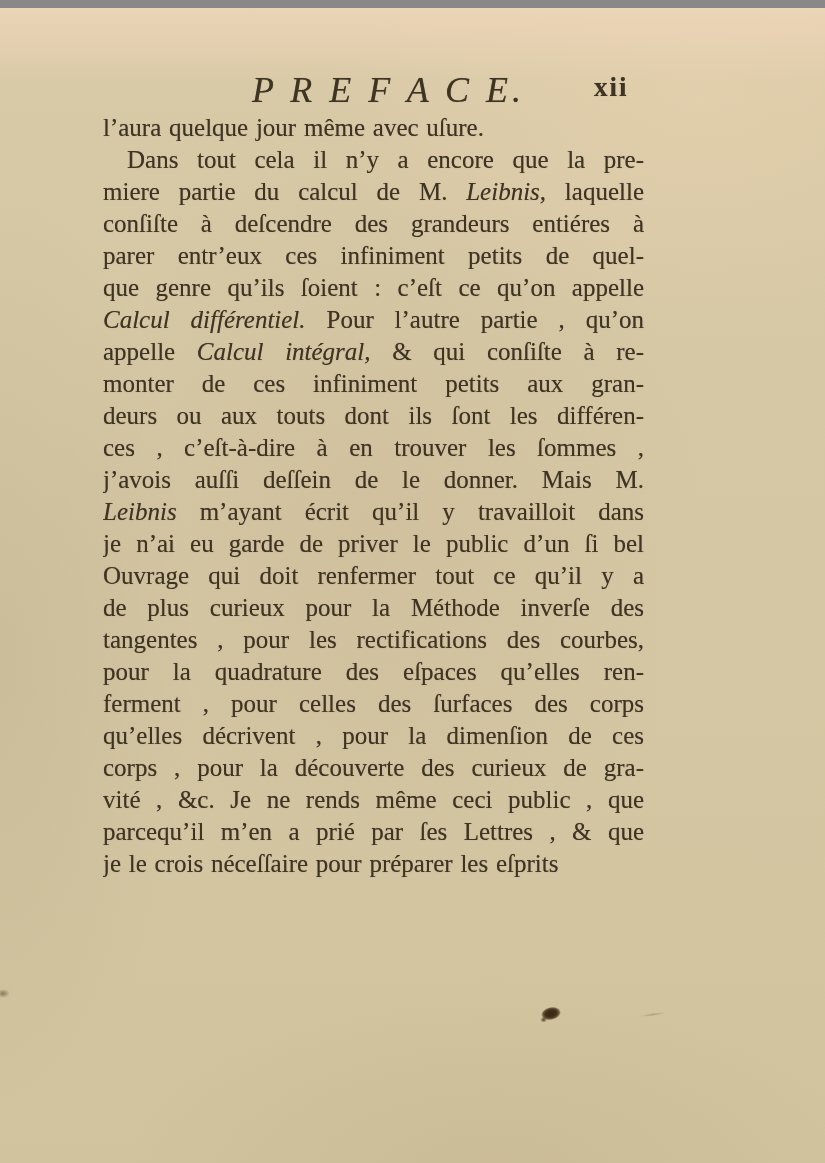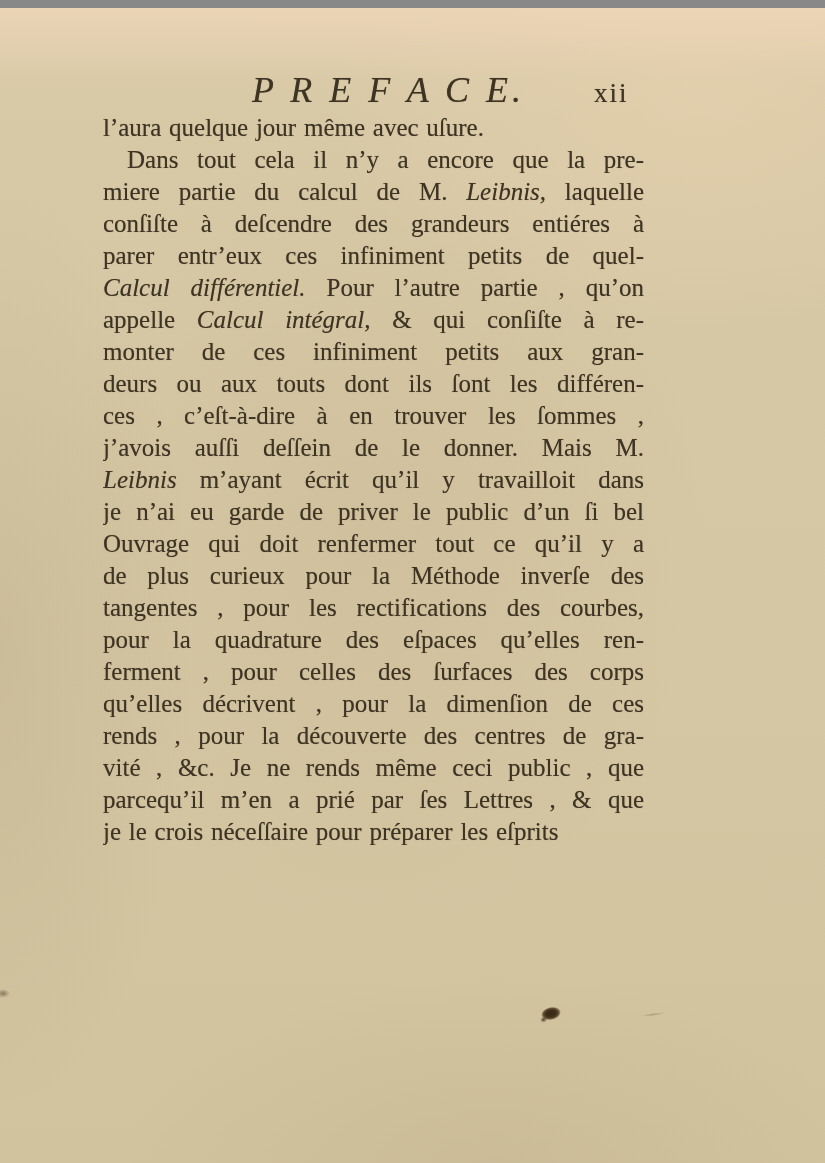--- a/index.html
+++ b/index.html
@@ -30,25 +30,26 @@
     font-size: 36px;
     line-height: 40px;
     letter-spacing: 4px;
     white-space: pre;
     text-shadow: 0 0 0.7px rgba(62,52,36,0.55);
   }
 
   .pagenum {
     position: absolute;
     left: 594px;
-    top: 70px;
+    top: 64px;
     font-size: 27px;
     line-height: 30px;
     letter-spacing: 2px;
     text-shadow: 0 0 0.7px rgba(62,52,36,0.5);
+    font-weight: bold;
   }
 
   .bodytext {
     position: absolute;
     left: 103px;
     top: 104px;
     width: 541px;
     font-size: 25px;
     word-spacing: 1.5px;
     text-shadow: 0 0 0.7px rgba(62,52,36,0.5);
@@ -113,35 +114,36 @@
 
 <div class="page">
   <div class="title">P R E F A C E.</div>
   <div class="pagenum">xii</div>
   <div class="bodytext" id="body-lines">
       <div class="line"><span>l’aura quelque jour même avec uſure.</span></div>
       <div class="line j ind"><span>Dans tout cela il n’y a encore que la pre-</span></div>
       <div class="line j"><span>miere partie du calcul de M. </span><span class="it">Leibnis,</span><span> laquelle</span></div>
       <div class="line j"><span>conſiſte à deſcendre des grandeurs entiéres à</span></div>
       <div class="line j"><span>parer entr’eux ces infiniment petits de quel-</span></div>
+      <div class="line j"><span>que genre qu’ils ſoient : c’eſt ce qu’on appelle</span></div>
       <div class="line j"><span class="it">Calcul différentiel.</span><span> Pour l’autre partie , qu’on</span></div>
       <div class="line j"><span>appelle </span><span class="it">Calcul intégral,</span><span> &amp; qui conſiſte à re-</span></div>
       <div class="line j"><span>monter de ces infiniment petits aux gran-</span></div>
       <div class="line j"><span>deurs ou aux touts dont ils ſont les différen-</span></div>
       <div class="line j"><span>ces , c’eſt-à-dire à en trouver les ſommes ,</span></div>
       <div class="line j"><span>j’avois auſſi deſſein de le donner.  Mais M.</span></div>
       <div class="line j"><span class="it">Leibnis</span><span> m’ayant écrit qu’il y travailloit dans</span></div>
       <div class="line j"><span>je n’ai eu garde de priver le public d’un ſi bel</span></div>
       <div class="line j"><span>Ouvrage qui doit renfermer tout ce qu’il y a</span></div>
       <div class="line j"><span>de plus curieux pour la Méthode inverſe des</span></div>
       <div class="line j"><span>tangentes , pour les rectifications des courbes,</span></div>
       <div class="line j"><span>pour la quadrature des eſpaces qu’elles ren-</span></div>
       <div class="line j"><span>ferment , pour celles des ſurfaces des corps</span></div>
       <div class="line j"><span>qu’elles décrivent , pour la dimenſion de ces</span></div>
-      <div class="line j"><span>rends , pour la découverte des centres de gra-</span></div>
+      <div class="line j"><span>corps , pour la découverte des curieux de gra-</span></div>
       <div class="line j"><span>vité , &amp;c. Je ne rends même ceci public , que</span></div>
       <div class="line j"><span>parcequ’il m’en a prié par ſes Lettres , &amp; que</span></div>
       <div class="line"><span>je le crois néceſſaire pour préparer les eſprits</span></div>
     </div>
   <div class="blot"></div>
   <div class="smudge"></div>
   <div class="scratch"></div>
 </div>
 
 </body></html>

